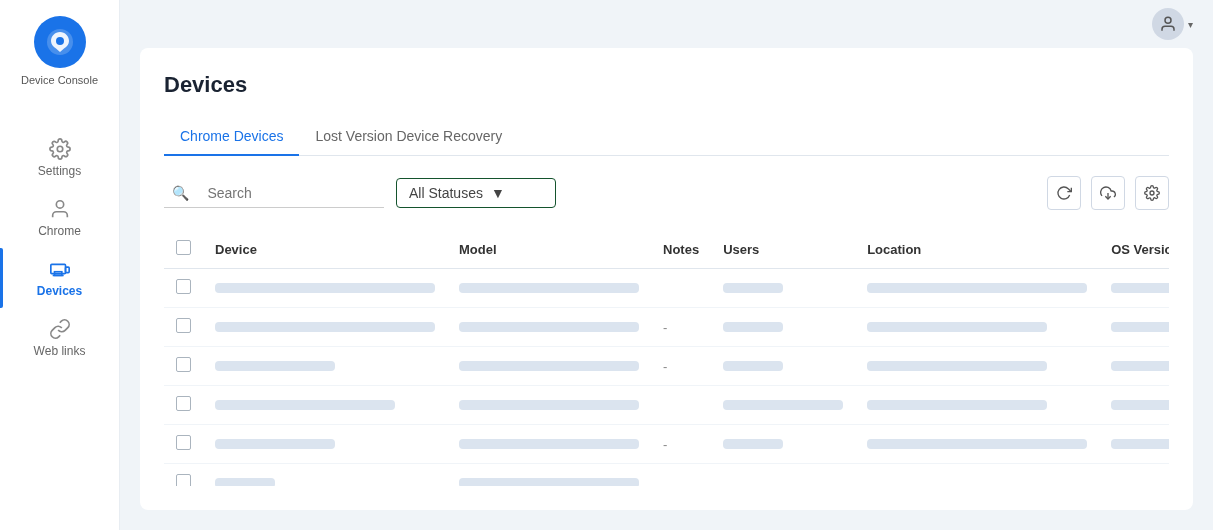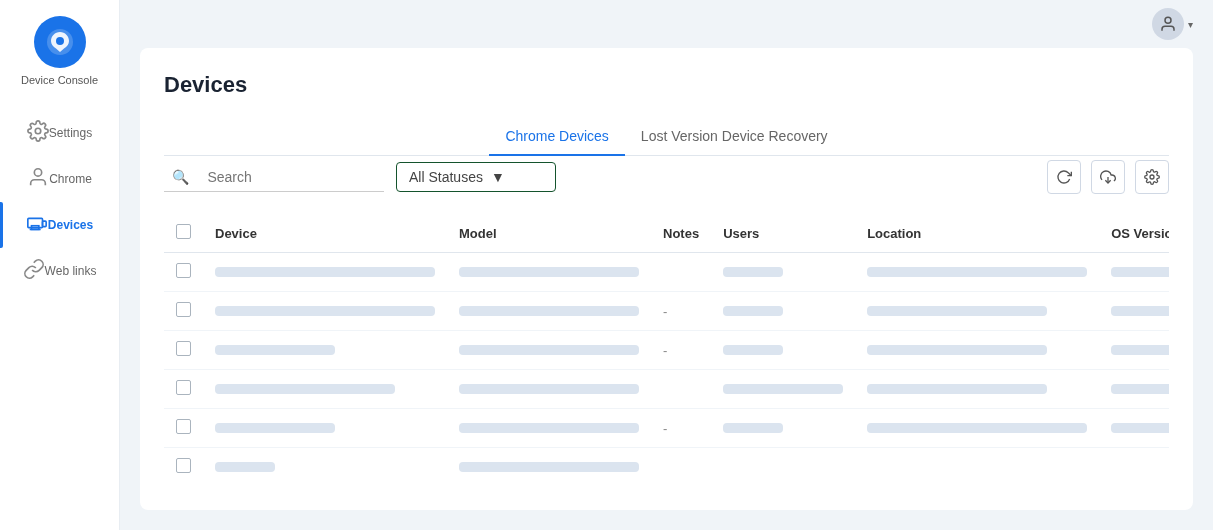--- a/index.html
+++ b/index.html
@@ -23,26 +23,26 @@
       border-radius: 50%;
       display: flex;
       align-items: center;
       justify-content: center;
       margin-bottom: 6px;
     }
     .sidebar-logo svg { width: 30px; height: 30px; }
     .sidebar-app-label {
       font-size: 11px;
       color: #555;
-      margin-bottom: 24px;
+      margin-bottom: 42px;
       text-align: center;
     }
     .sidebar-item {
       display: flex;
-      flex-direction: row;
+      flex-direction: column;
       align-items: center;
       width: 100%;
       padding: 10px 0;
       cursor: pointer;
       color: #666;
       font-size: 12px;
       position: relative;
       justify-content: center;
     }
     .sidebar-item.active {
@@ -114,22 +114,21 @@
       font-size: 22px;
       font-weight: 600;
       color: #1a2332;
       margin-bottom: 20px;
     }
 
     
     .tabs {
       display: flex;
       border-bottom: 1px solid #e0e6ed;
-      margin-bottom: 4px;
-      justify-content: center;
+      margin-bottom: 20px;
     }
     .tab {
       padding: 10px 16px;
       font-size: 14px;
       color: #666;
       cursor: pointer;
       border-bottom: 2px solid transparent;
       margin-bottom: -1px;
     }
     .tab.active {

